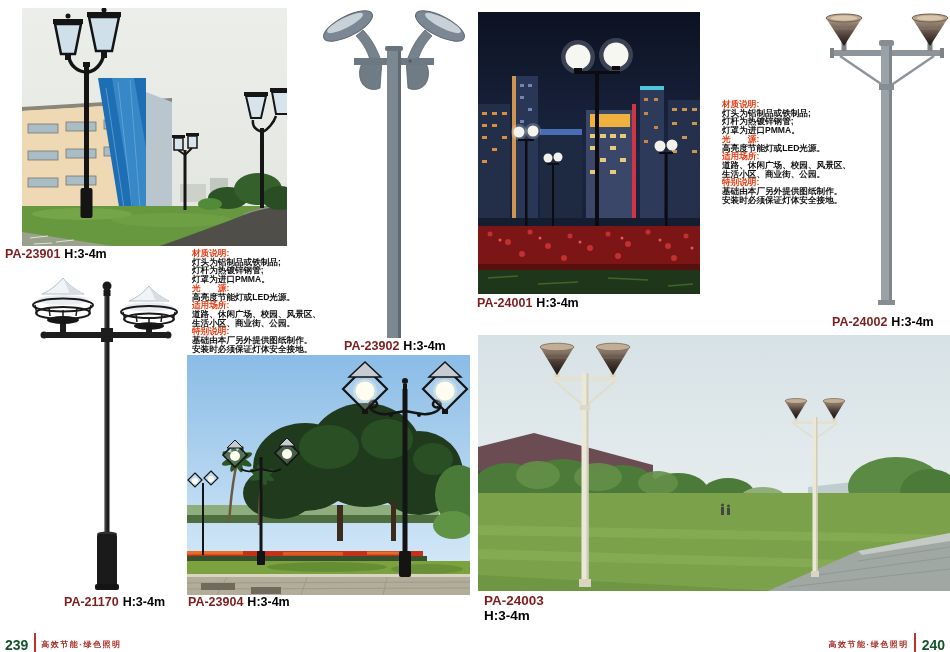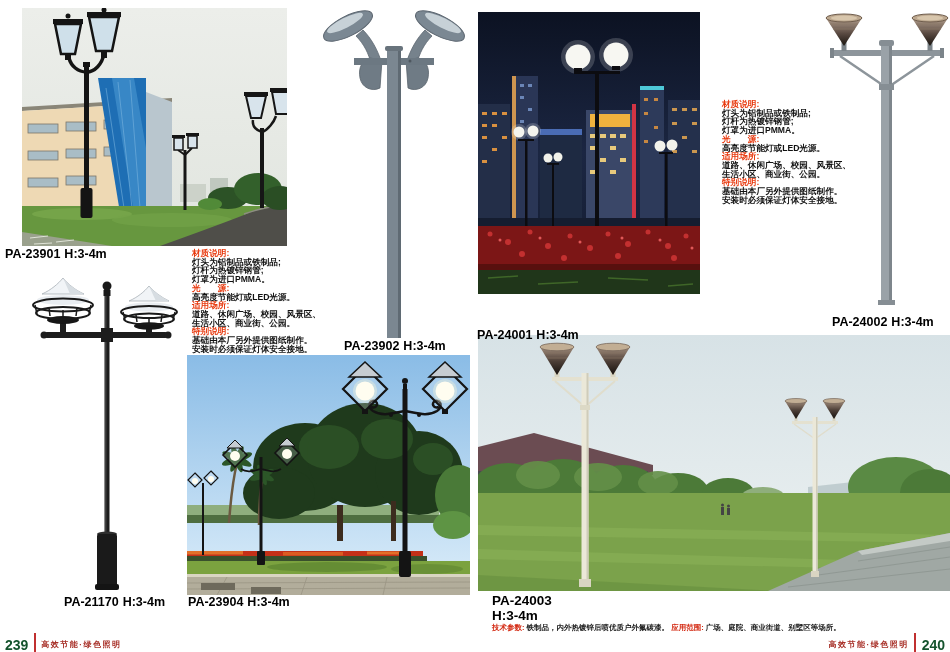--- a/index.html
+++ b/index.html
@@ -3,21 +3,21 @@
 <meta charset="utf-8">
 <style>
   html,body{margin:0;padding:0;}
   body{
     width:950px;height:652px;position:relative;background:#ffffff;
     font-family:"Liberation Sans","DejaVu Sans",sans-serif;overflow:hidden;
   }
   .photo{position:absolute;overflow:hidden;}
   .photo svg{display:block;width:100%;height:100%;}
   .plabel{position:absolute;font-weight:bold;font-size:12.5px;white-space:nowrap;line-height:1.1;}
-  .plabel .code{color:#000000;}
+  .plabel .code{color:#7f1d1d;}
   .plabel .size{color:#000000;margin-left:4px;}
   #label-24003{font-size:13.5px;display:flex;align-items:baseline;}
   .tech{font-size:7.5px;font-weight:bold;color:#222222;margin-left:12px;white-space:nowrap;}
   .tech .red{color:#d42b14;}
   .spec{position:absolute;width:140px;font-size:8.6px;line-height:8.7px;font-weight:bold;color:#111111;white-space:nowrap;}
   .spec .h{color:#e8380d;}
   .footer{position:absolute;top:622px;display:flex;align-items:center;gap:5px;}
   #footer-left{left:4px;}
   #footer-right{right:4px;}
   .pnum{font-size:14px;font-weight:bold;color:#14532d;border-bottom:2px solid #8a2020;padding:0 1px 16px 1px;line-height:1.05;margin-top:16px;}
@@ -543,41 +543,35 @@
       </g>
     </svg>
   </div>
 
   <div class="plabel" style="left:5px;top:248px;">
     <span class="code">PA-23901</span><span class="size">H:3-4m</span>
   </div>
   <div class="plabel" style="left:344px;top:340px;">
     <span class="code">PA-23902</span><span class="size">H:3-4m</span>
   </div>
-  <div class="plabel" style="left:477px;top:297px;margin-top:32px;">
+  <div class="plabel" style="left:477px;top:297px;">
     <span class="code">PA-24001</span><span class="size">H:3-4m</span>
   </div>
   <div class="plabel" style="left:832px;top:316px;">
     <span class="code">PA-24002</span><span class="size">H:3-4m</span>
   </div>
   <div class="plabel" style="left:64px;top:596px;">
     <span class="code">PA-21170</span><span class="size">H:3-4m</span>
   </div>
   <div class="plabel" style="left:188px;top:596px;">
     <span class="code">PA-23904</span><span class="size">H:3-4m</span>
   </div>
   <div class="plabel" id="label-24003" style="left:480px;top:594px;flex-direction:column;">
     <span class="code">PA-24003</span>
       <span class="size">H:3-4m</span>
-    <span class="tech">
-      <span class="red">技术参数:</span>
-      <span>铁制品，内外热镀锌后喷优质户外氟碳漆。</span>
-      <span class="red">应用范围:</span>
-      <span>广场、庭院、商业街道、别墅区等场所。</span>
-    </span>
   </div>
 
   <div class="spec" style="left:192px;top:249px;">
     <div class="h">材质说明:</div>
     <div>灯头为铝制品或铁制品;</div>
     <div>灯杆为热镀锌钢管;</div>
     <div>灯罩为进口PMMA。</div>
     <div class="h">光　　源:</div>
     <div>高亮度节能灯或LED光源。</div>
     <div class="h">适用场所:</div>

